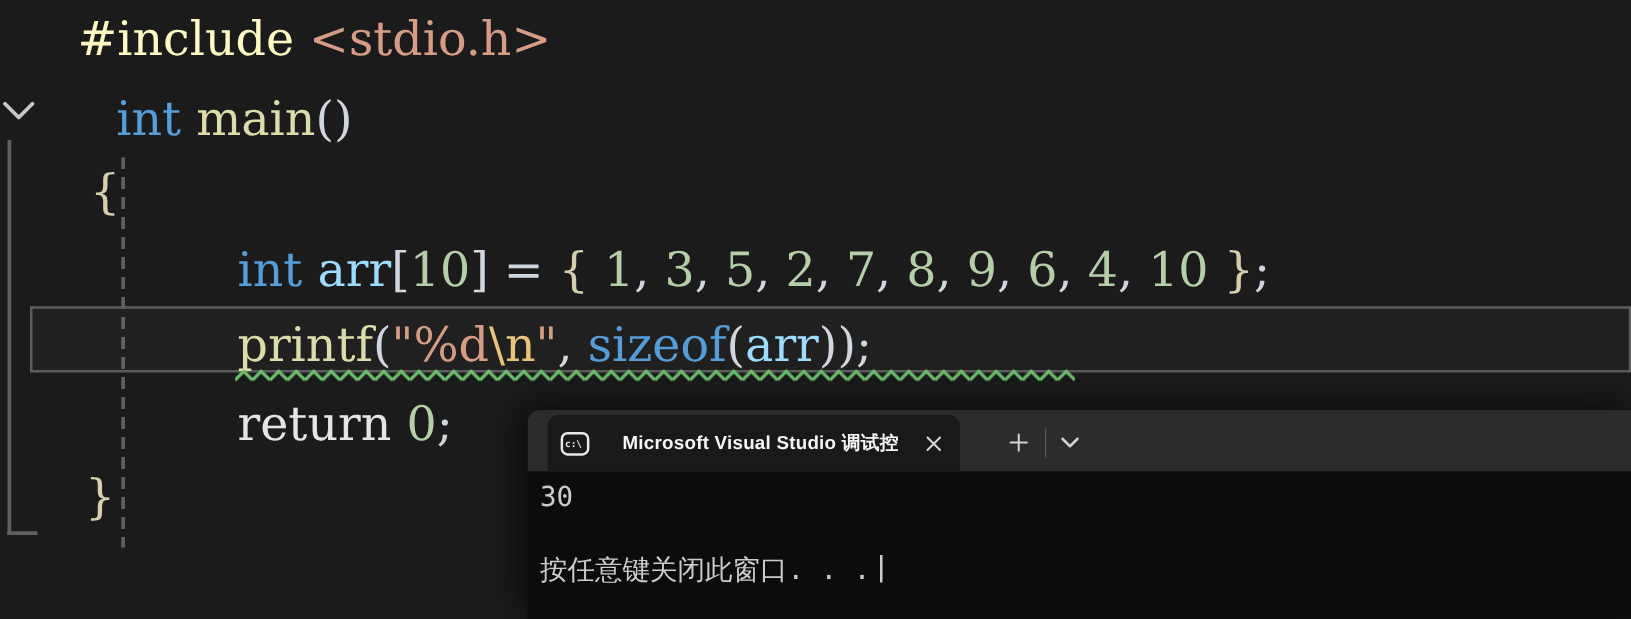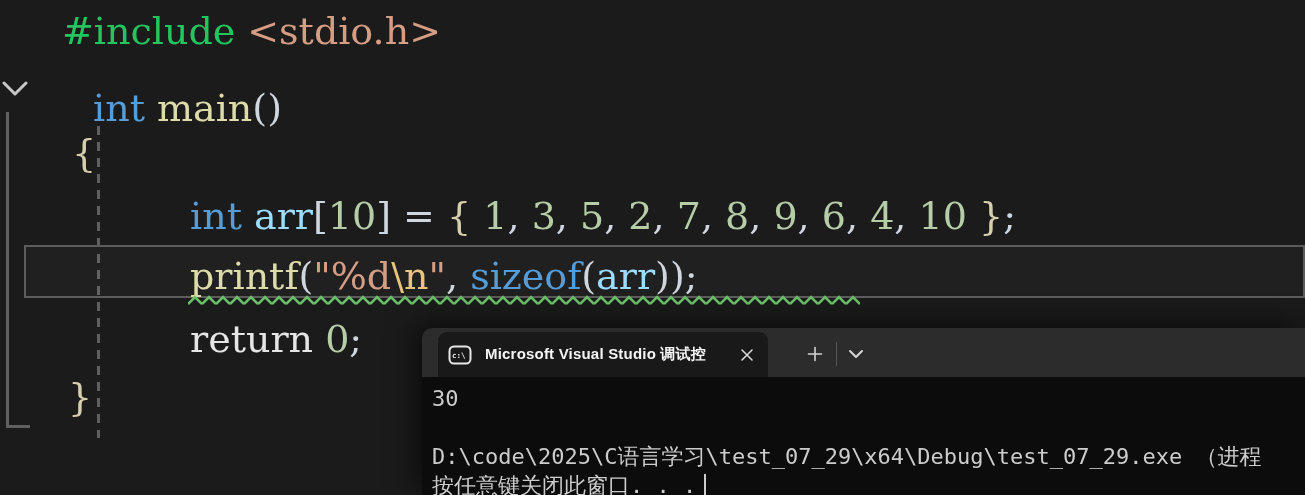--- a/index.html
+++ b/index.html
@@ -38,21 +38,21 @@
   .tab-bar{
     height:49px;background:#2c2c2c;display:flex;align-items:flex-end;
   }
   .console-tab{
     margin-left:16px;width:330px;height:45px;background:#191919;
     border-radius:9px 9px 0 0;display:flex;align-items:center;
     padding:0 10px;box-sizing:border-box;cursor:default;
   }
   .tab-title{
     color:#f5f5f5;font-size:15px;font-weight:700;letter-spacing:.2px;
-    white-space:nowrap;overflow:hidden;flex:1;margin-left:13px;
+    white-space:nowrap;overflow:hidden;flex:1;margin-left:26px;
   }
   .tab-close{margin-left:8px;display:flex;align-items:center;justify-content:center;
     width:22px;height:22px;border-radius:4px;}
   .bar-btn{display:flex;align-items:center;justify-content:center;
     width:30px;height:30px;margin-bottom:8px;border-radius:4px;}
   .new-tab-btn{margin-left:32px;}
   .bar-sep{width:1px;height:24px;background:#565656;margin:0 4px 11px 6px;}
   
   .terminal{
     padding:7px 0 0 10px;height:118px;overflow:hidden;
@@ -72,22 +72,22 @@
 
   <svg class="fold-chevron" width="26" height="18" viewBox="0 0 26 18">
     <polyline points="2,3 13,14 24,3" fill="none" stroke="#c8c8c8" stroke-width="3" stroke-linecap="round" stroke-linejoin="round"></polyline>
   </svg>
   <div class="fold-line"></div>
   <div class="fold-line-stub"></div>
   <div class="indent-guide"></div>
 
   <div class="current-line-box"></div>
 
-  <div class="code-line" style="left:62px;top:6px"><span style="color: #22c55e; text-align: right;">#include </span><span style="color: rgb(214, 157, 133);">&lt;stdio.h&gt;</span></div>
-  <div class="code-line" style="left:93px;top:83px"><span style="color: rgb(86, 156, 214);">int </span><span style="color: rgb(220, 220, 170);">main</span><span style="color: rgb(208, 214, 222);">()</span></div>
+  <div class="code-line" style="left:62px;top:6px"><span style="color: #fef9c3; text-align: right;">#include </span><span style="color: rgb(214, 157, 133);">&lt;stdio.h&gt;</span></div>
+  <div class="code-line" style="left:93px;top:70px"><span style="color: rgb(86, 156, 214);">int </span><span style="color: rgb(220, 220, 170);">main</span><span style="color: rgb(208, 214, 222);">()</span></div>
   <div class="code-line" style="left:72px;top:128px"><span style="color: rgb(214, 207, 174);">{</span></div>
   <div class="code-line" style="left:190px;top:191px"><span style="color: rgb(86, 156, 214);">int </span><span style="color: rgb(156, 220, 254);">arr</span><span style="color: rgb(208, 214, 222);">[</span><span style="color: rgb(181, 206, 168);">10</span><span style="color: rgb(208, 214, 222);">] </span><span style="color: rgb(208, 214, 222);">= </span><span style="color: rgb(214, 207, 174);">{ </span><span style="color: rgb(181, 206, 168);">1</span><span style="color: rgb(208, 214, 222);">, </span><span style="color: rgb(181, 206, 168);">3</span><span style="color: rgb(208, 214, 222);">, </span><span style="color: rgb(181, 206, 168);">5</span><span style="color: rgb(208, 214, 222);">, </span><span style="color: rgb(181, 206, 168);">2</span><span style="color: rgb(208, 214, 222);">, </span><span style="color: rgb(181, 206, 168);">7</span><span style="color: rgb(208, 214, 222);">, </span><span style="color: rgb(181, 206, 168);">8</span><span style="color: rgb(208, 214, 222);">, </span><span style="color: rgb(181, 206, 168);">9</span><span style="color: rgb(208, 214, 222);">, </span><span style="color: rgb(181, 206, 168);">6</span><span style="color: rgb(208, 214, 222);">, </span><span style="color: rgb(181, 206, 168);">4</span><span style="color: rgb(208, 214, 222);">, </span><span style="color: rgb(181, 206, 168);">10</span><span style="color: rgb(214, 207, 174);"> }</span><span style="color: rgb(208, 214, 222);">;</span></div>
   <div class="code-line" style="left:190px;top:251px"><span style="color: rgb(220, 220, 170);">printf</span><span style="color: rgb(208, 214, 222);">(</span><span style="color: rgb(214, 157, 133);">"%d</span><span style="color: rgb(232, 197, 123);">\n</span><span style="color: rgb(214, 157, 133);">"</span><span style="color: rgb(208, 214, 222);">, </span><span style="color: rgb(86, 156, 214);">sizeof</span><span style="color: rgb(208, 214, 222);">(</span><span style="color: rgb(156, 220, 254);">arr</span><span style="color: rgb(208, 214, 222);">))</span><span style="color: rgb(208, 214, 222);">;</span></div>
   <div class="code-line" style="left:190px;top:314px"><span style="color: #e5e5e5;">return </span><span style="color: rgb(181, 206, 168);">0</span><span style="color: rgb(208, 214, 222);">;</span></div>
   <div class="code-line" style="left:68px;top:372px"><span style="color: rgb(214, 207, 174);">}</span></div>
 
   <svg class="squiggle" width="672" height="12" viewBox="0 0 672 12">
     <defs>
       <pattern id="zigzag" width="14" height="12" patternUnits="userSpaceOnUse">
         <path d="M0 9 L7 2 L14 9" fill="none" stroke="#6abf69" stroke-width="2.6"></path>
@@ -124,18 +124,17 @@
     <span class="bar-btn">
       <svg width="16" height="10" viewBox="0 0 16 10">
         <polyline points="2,2 8,8 14,2" fill="none" stroke="#d4d4d4" stroke-width="2" stroke-linecap="round" stroke-linejoin="round"></polyline>
       </svg>
     </span>
   </div>
 
   <div class="terminal">
     <div class="term-line">30</div>
     <div class="term-line"></div>
-    <div class="term-line">D:\code\2025\C语言学习\test_07_29\x64\Debug\test_07_29.exe （进程</div>
     <div class="term-line">
       <span>按任意键关闭此窗口. . .</span><span class="term-cursor"></span>
     </div>
   </div>
 </div>
 
 </body></html>

